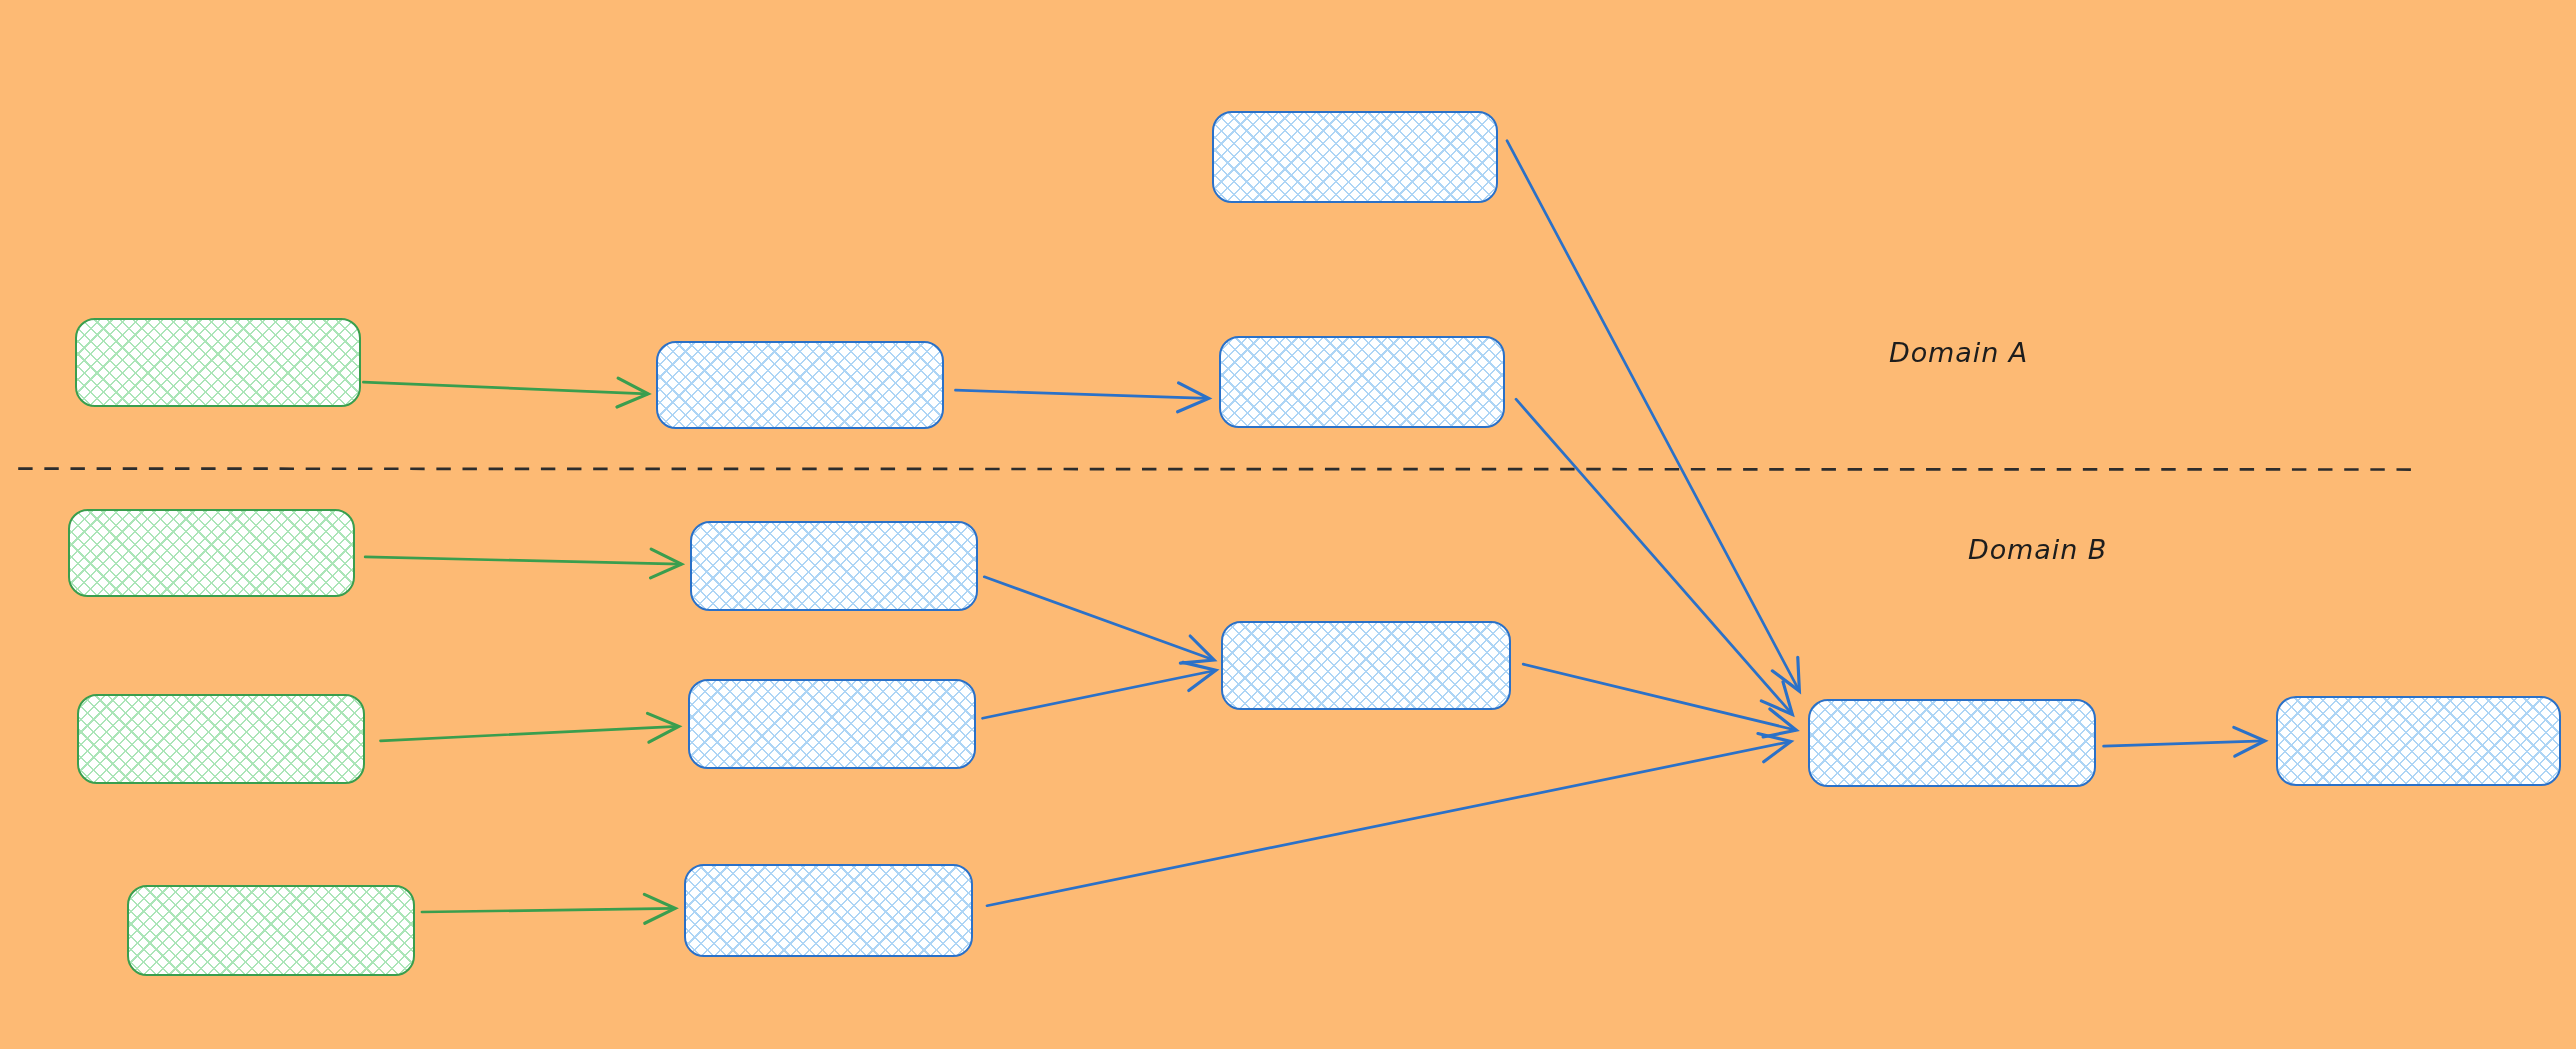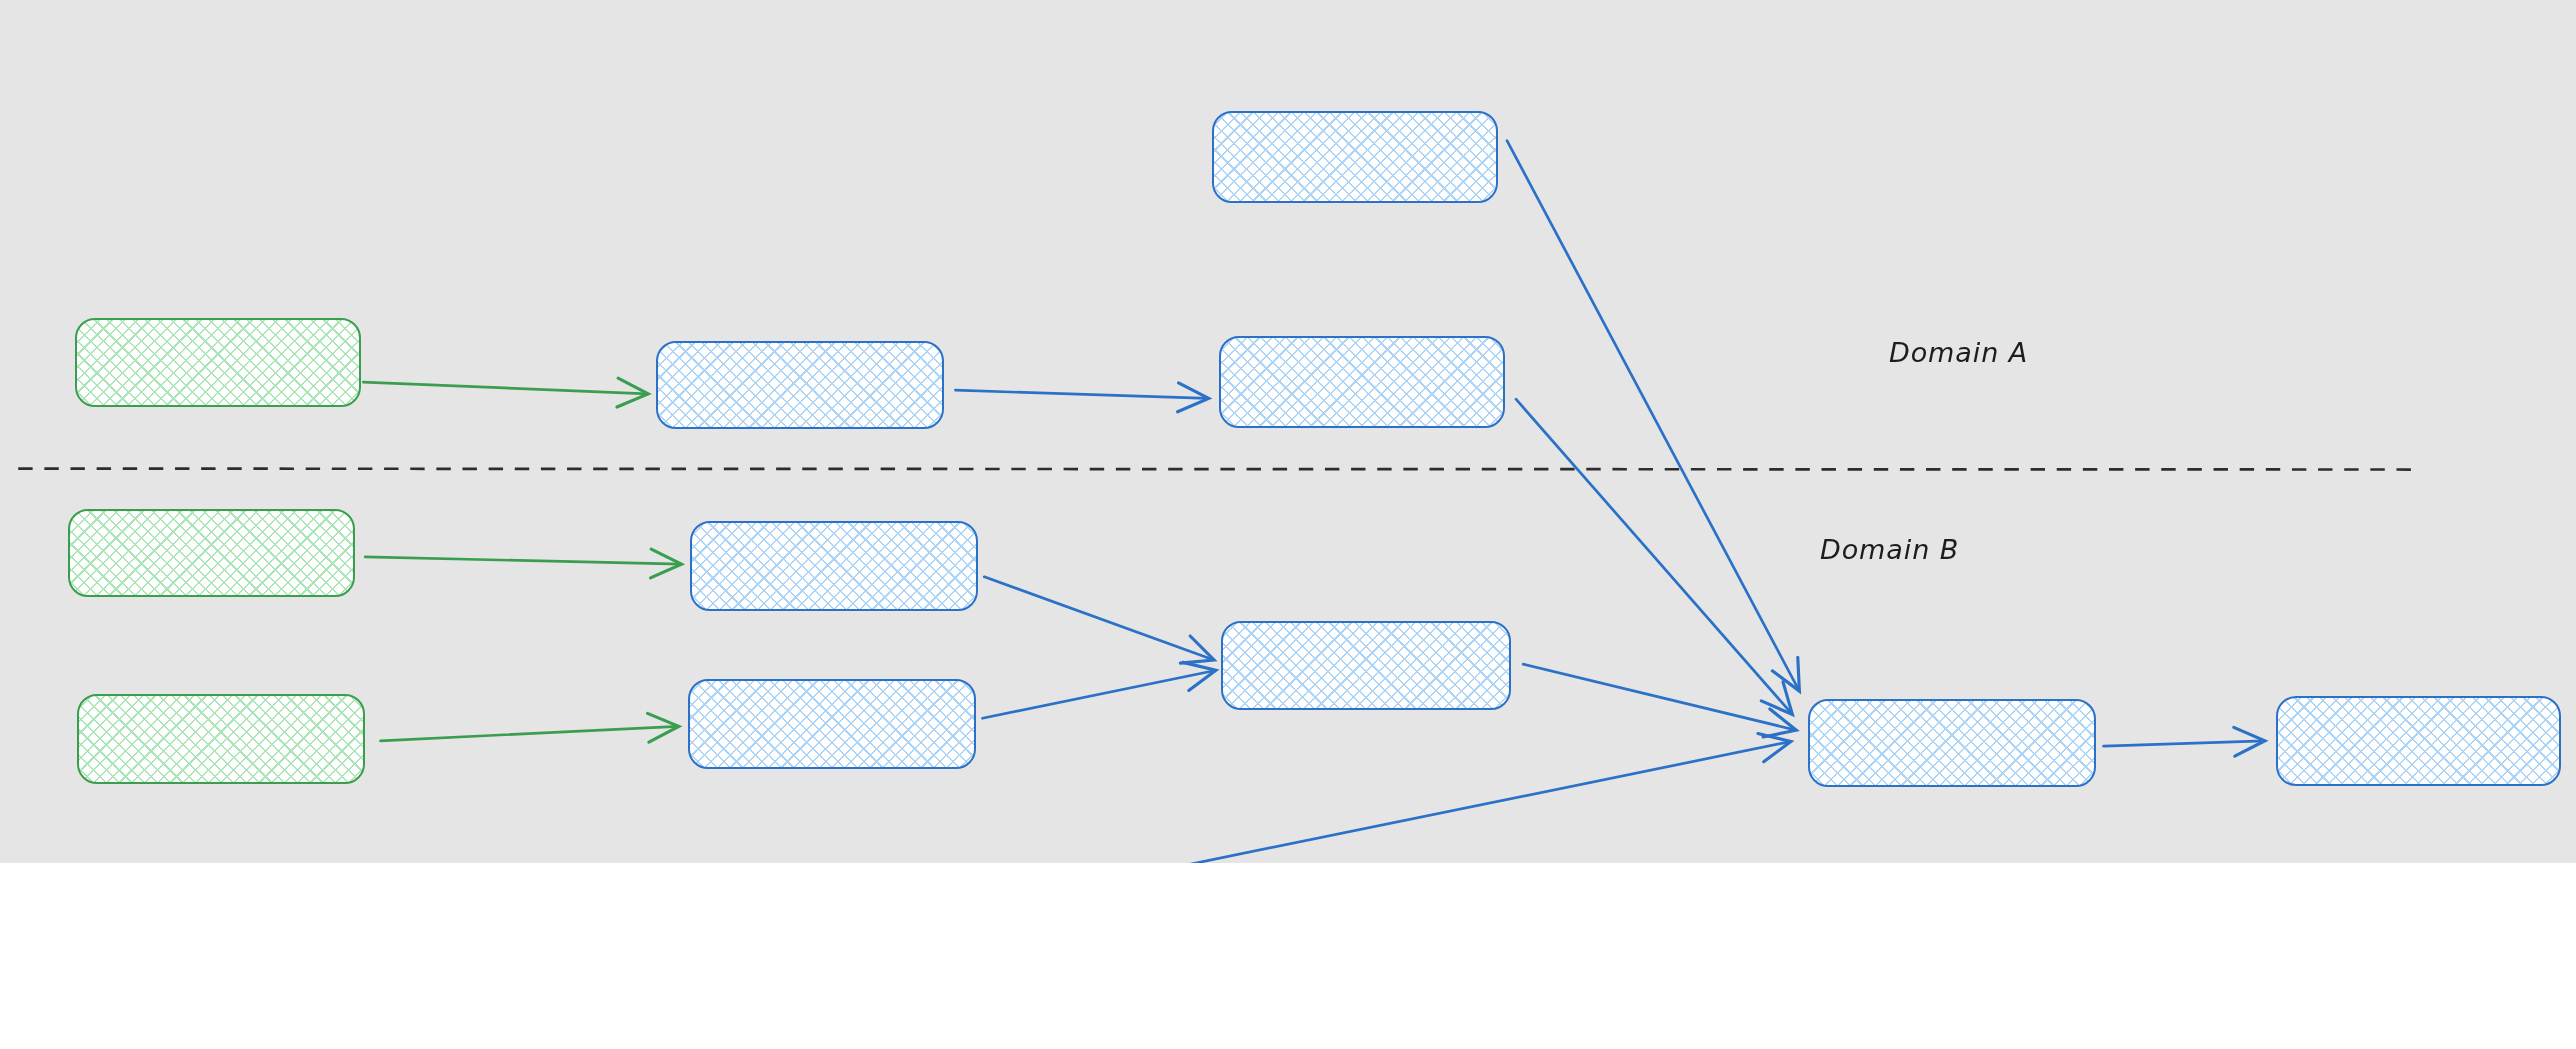--- a/index.html
+++ b/index.html
@@ -4,22 +4,22 @@
 <style>
   html, body {
     margin: 0;
     padding: 0;
     background: #ffffff;
     font-family: "DejaVu Sans", sans-serif;
   }
   .canvas {
     position: relative;
     width: 2576px;
-    height: 863px;
-    background: #e5e5e5;
+    height: 1049px;
+    background: #fdba74;
     overflow: hidden;
   }
   #edge-layer {
     position: absolute;
     left: 0;
     top: 0;
     width: 2576px;
     height: 1049px;
     overflow: visible;
   }
@@ -77,15 +77,15 @@
       <div class="node" style="left: 690px; top: 521px; width: 288px; height: 90px; border-color: rgb(43, 113, 200); background-image: repeating-linear-gradient(45deg, rgb(174, 213, 245) 0px, rgb(174, 213, 245) 1.6px, transparent 1.6px, transparent 9px), repeating-linear-gradient(-45deg, rgb(174, 213, 245) 0px, rgb(174, 213, 245) 1.6px, transparent 1.6px, transparent 9px);"></div>
       <div class="node" style="left: 77px; top: 694px; width: 288px; height: 90px; border-color: rgb(58, 158, 78); background-image: repeating-linear-gradient(45deg, rgb(171, 229, 184) 0px, rgb(171, 229, 184) 1.6px, transparent 1.6px, transparent 9px), repeating-linear-gradient(-45deg, rgb(171, 229, 184) 0px, rgb(171, 229, 184) 1.6px, transparent 1.6px, transparent 9px);"></div>
       <div class="node" style="left: 688px; top: 679px; width: 288px; height: 90px; border-color: rgb(43, 113, 200); background-image: repeating-linear-gradient(45deg, rgb(174, 213, 245) 0px, rgb(174, 213, 245) 1.6px, transparent 1.6px, transparent 9px), repeating-linear-gradient(-45deg, rgb(174, 213, 245) 0px, rgb(174, 213, 245) 1.6px, transparent 1.6px, transparent 9px);"></div>
       <div class="node" style="left: 1221px; top: 621px; width: 290px; height: 89px; border-color: rgb(43, 113, 200); background-image: repeating-linear-gradient(45deg, rgb(174, 213, 245) 0px, rgb(174, 213, 245) 1.6px, transparent 1.6px, transparent 9px), repeating-linear-gradient(-45deg, rgb(174, 213, 245) 0px, rgb(174, 213, 245) 1.6px, transparent 1.6px, transparent 9px);"></div>
       <div class="node" style="left: 127px; top: 885px; width: 288px; height: 91px; border-color: rgb(58, 158, 78); background-image: repeating-linear-gradient(45deg, rgb(171, 229, 184) 0px, rgb(171, 229, 184) 1.6px, transparent 1.6px, transparent 9px), repeating-linear-gradient(-45deg, rgb(171, 229, 184) 0px, rgb(171, 229, 184) 1.6px, transparent 1.6px, transparent 9px);"></div>
       <div class="node" style="left: 684px; top: 864px; width: 289px; height: 93px; border-color: rgb(43, 113, 200); background-image: repeating-linear-gradient(45deg, rgb(174, 213, 245) 0px, rgb(174, 213, 245) 1.6px, transparent 1.6px, transparent 9px), repeating-linear-gradient(-45deg, rgb(174, 213, 245) 0px, rgb(174, 213, 245) 1.6px, transparent 1.6px, transparent 9px);"></div>
       <div class="node" style="left: 1808px; top: 699px; width: 288px; height: 88px; border-color: rgb(43, 113, 200); background-image: repeating-linear-gradient(45deg, rgb(174, 213, 245) 0px, rgb(174, 213, 245) 1.6px, transparent 1.6px, transparent 9px), repeating-linear-gradient(-45deg, rgb(174, 213, 245) 0px, rgb(174, 213, 245) 1.6px, transparent 1.6px, transparent 9px);"></div>
       <div class="node" style="left: 2276px; top: 696px; width: 285px; height: 90px; border-color: rgb(43, 113, 200); background-image: repeating-linear-gradient(45deg, rgb(174, 213, 245) 0px, rgb(174, 213, 245) 1.6px, transparent 1.6px, transparent 9px), repeating-linear-gradient(-45deg, rgb(174, 213, 245) 0px, rgb(174, 213, 245) 1.6px, transparent 1.6px, transparent 9px);"></div>
     </div>
   <div class="region-label" id="region-label-0" style="left: 1889px; top: 337px; color: rgb(29, 29, 29);">Domain A</div>
-  <div class="region-label" id="region-label-1" style="left: 1820px; top: 534px; color: rgb(29, 29, 29);">Domain B</div>
+  <div class="region-label" id="region-label-1" style="left: 1968px; top: 534px; color: rgb(29, 29, 29);">Domain B</div>
 </div>
 
 
 </body></html>

